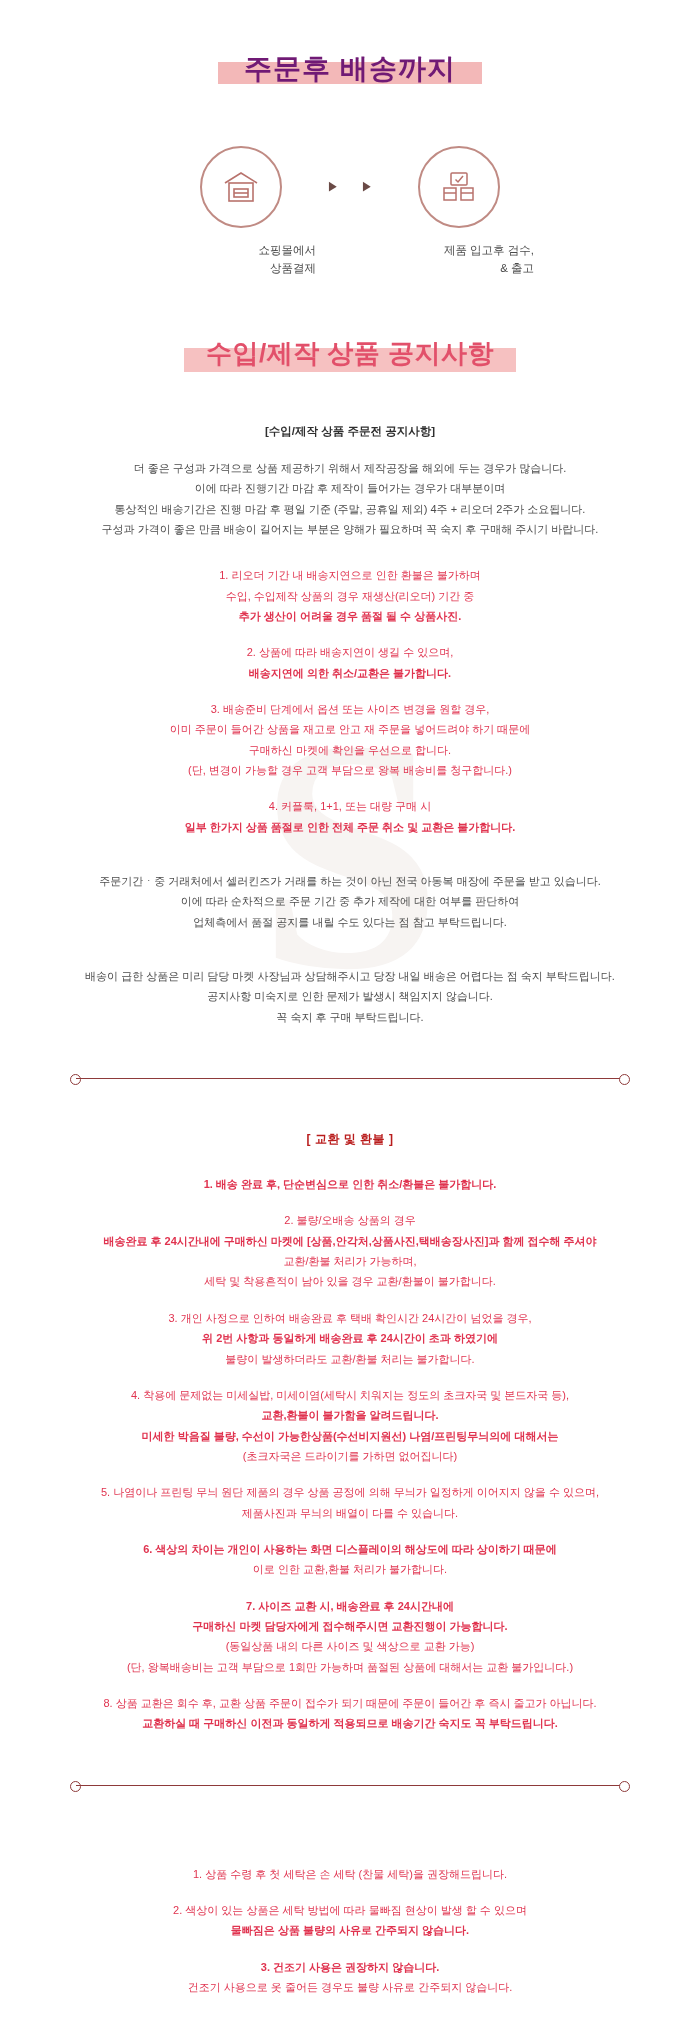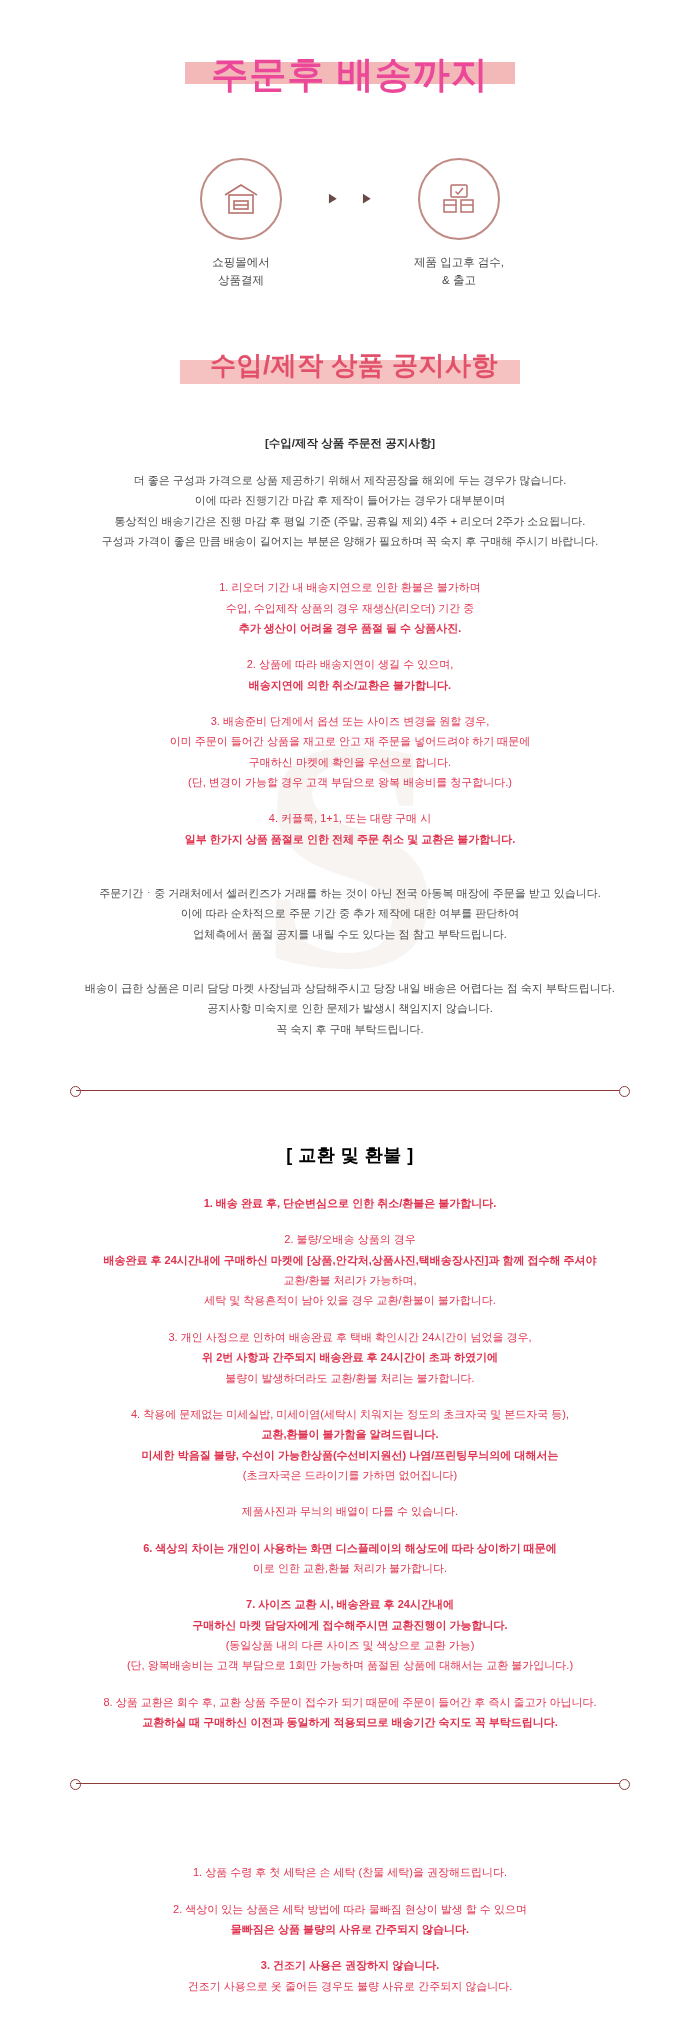--- a/index.html
+++ b/index.html
@@ -51,37 +51,37 @@
     left: 0; right: 0;
     top: 16px;
     height: 22px;
     background: #f3b8b8;
     z-index: 0;
   }
   .top-banner h1 {
     position: relative;
     z-index: 1;
     margin: 0;
-    font-size: 37px;
+    font-size: 28px;
     letter-spacing: 1px;
-    color: #ec4899;
+    color: #701a75;
     font-weight: bold;
   }
 
   
   .steps {
     margin-top: 52px;
     display: flex;
     justify-content: center;
     align-items: flex-start;
     gap: 0;
   }
   .step {
     width: 150px;
-    text-align: center;
+    text-align: right;
   }
   .circle {
     width: 78px;
     height: 78px;
     border: 2px solid #c08b84;
     border-radius: 50%;
     margin: 0 auto 14px auto;
     display: flex;
     align-items: center;
     justify-content: center;
@@ -104,21 +104,21 @@
   }
 
   
   .section-title {
     margin-top: 56px;
     text-align: center;
   }
   .section-title .title-wrap {
     display: inline-block;
     position: relative;
-    padding: 2px 22px 4px 30px;
+    padding: 2px 22px 4px 22px;
   }
   .section-title .hl {
     position: absolute;
     left: 0; right: 0;
     top: 14px;
     height: 24px;
     background: #f6c1c1;
     z-index: 0;
   }
   .section-title h2 {
@@ -174,23 +174,23 @@
     border-radius: 50%;
     border: 1px solid #8e3a3a;
     background: #ffffff;
   }
   .divider .dot.l { left: 0; }
   .divider .dot.r { right: 0; }
 
   
   .bracket-head {
     text-align: center;
-    font-size: 18px;
-    font-weight: bold;
-    color: #000000;
+    font-size: 12px;
+    font-weight: bold;
+    color: #b91c1c;
     letter-spacing: 0.5px;
   }
 </style>
 </head>
 <body>
 
 <div class="page">
   <div class="watermark">S</div>
   <div class="content">
 
@@ -300,30 +300,31 @@
     <div class="block redbold">1. 배송 완료 후, 단순변심으로 인한 취소/환불은 불가합니다.</div>
 
     <div class="gap-16"></div>
     <div class="block red">2. 불량/오배송 상품의 경우</div>
     <div class="block redbold">배송완료 후 24시간내에 구매하신 마켓에 [상품,안각처,상품사진,택배송장사진]과 함께 접수해 주셔야</div>
     <div class="block red">교환/환불 처리가 가능하며,</div>
     <div class="block red">세탁 및 착용흔적이 남아 있을 경우 교환/환불이 불가합니다.</div>
 
     <div class="gap-16"></div>
     <div class="block red">3. 개인 사정으로 인하여 배송완료 후 택배 확인시간 24시간이 넘었을 경우,</div>
-    <div class="block redbold">위 2번 사항과 간주되지 배송완료 후 24시간이 초과 하였기에</div>
+    <div class="block redbold">위 2번 사항과 동일하게 배송완료 후 24시간이 초과 하였기에</div>
     <div class="block red">불량이 발생하더라도 교환/환불 처리는 불가합니다.</div>
 
     <div class="gap-16"></div>
     <div class="block red">4. 착용에 문제없는 미세실밥, 미세이염(세탁시 치워지는 정도의 초크자국 및 본드자국 등),</div>
     <div class="block redbold">교환,환불이 불가함을 알려드립니다.</div>
     <div class="block redbold">미세한 박음질 불량, 수선이 가능한상품(수선비지원선) 나염/프린팅무늬의에 대해서는</div>
     <div class="block red">(초크자국은 드라이기를 가하면 없어집니다)</div>
 
     <div class="gap-16"></div>
+    <div class="block red">5. 나염이나 프린팅 무늬 원단 제품의 경우 상품 공정에 의해 무늬가 일정하게 이어지지 않을 수 있으며,</div>
     <div class="block red">제품사진과 무늬의 배열이 다를 수 있습니다.</div>
 
     <div class="gap-16"></div>
     <div class="block redbold">6. 색상의 차이는 개인이 사용하는 화면 디스플레이의 해상도에 따라 상이하기 때문에</div>
     <div class="block red">이로 인한 교환,환불 처리가 불가합니다.</div>
 
     <div class="gap-16"></div>
     <div class="block redbold">7. 사이즈 교환 시, 배송완료 후 24시간내에</div>
     <div class="block redbold">구매하신 마켓 담당자에게 접수해주시면 교환진행이 가능합니다.</div>
     <div class="block red">(동일상품 내의 다른 사이즈 및 색상으로 교환 가능)</div>

